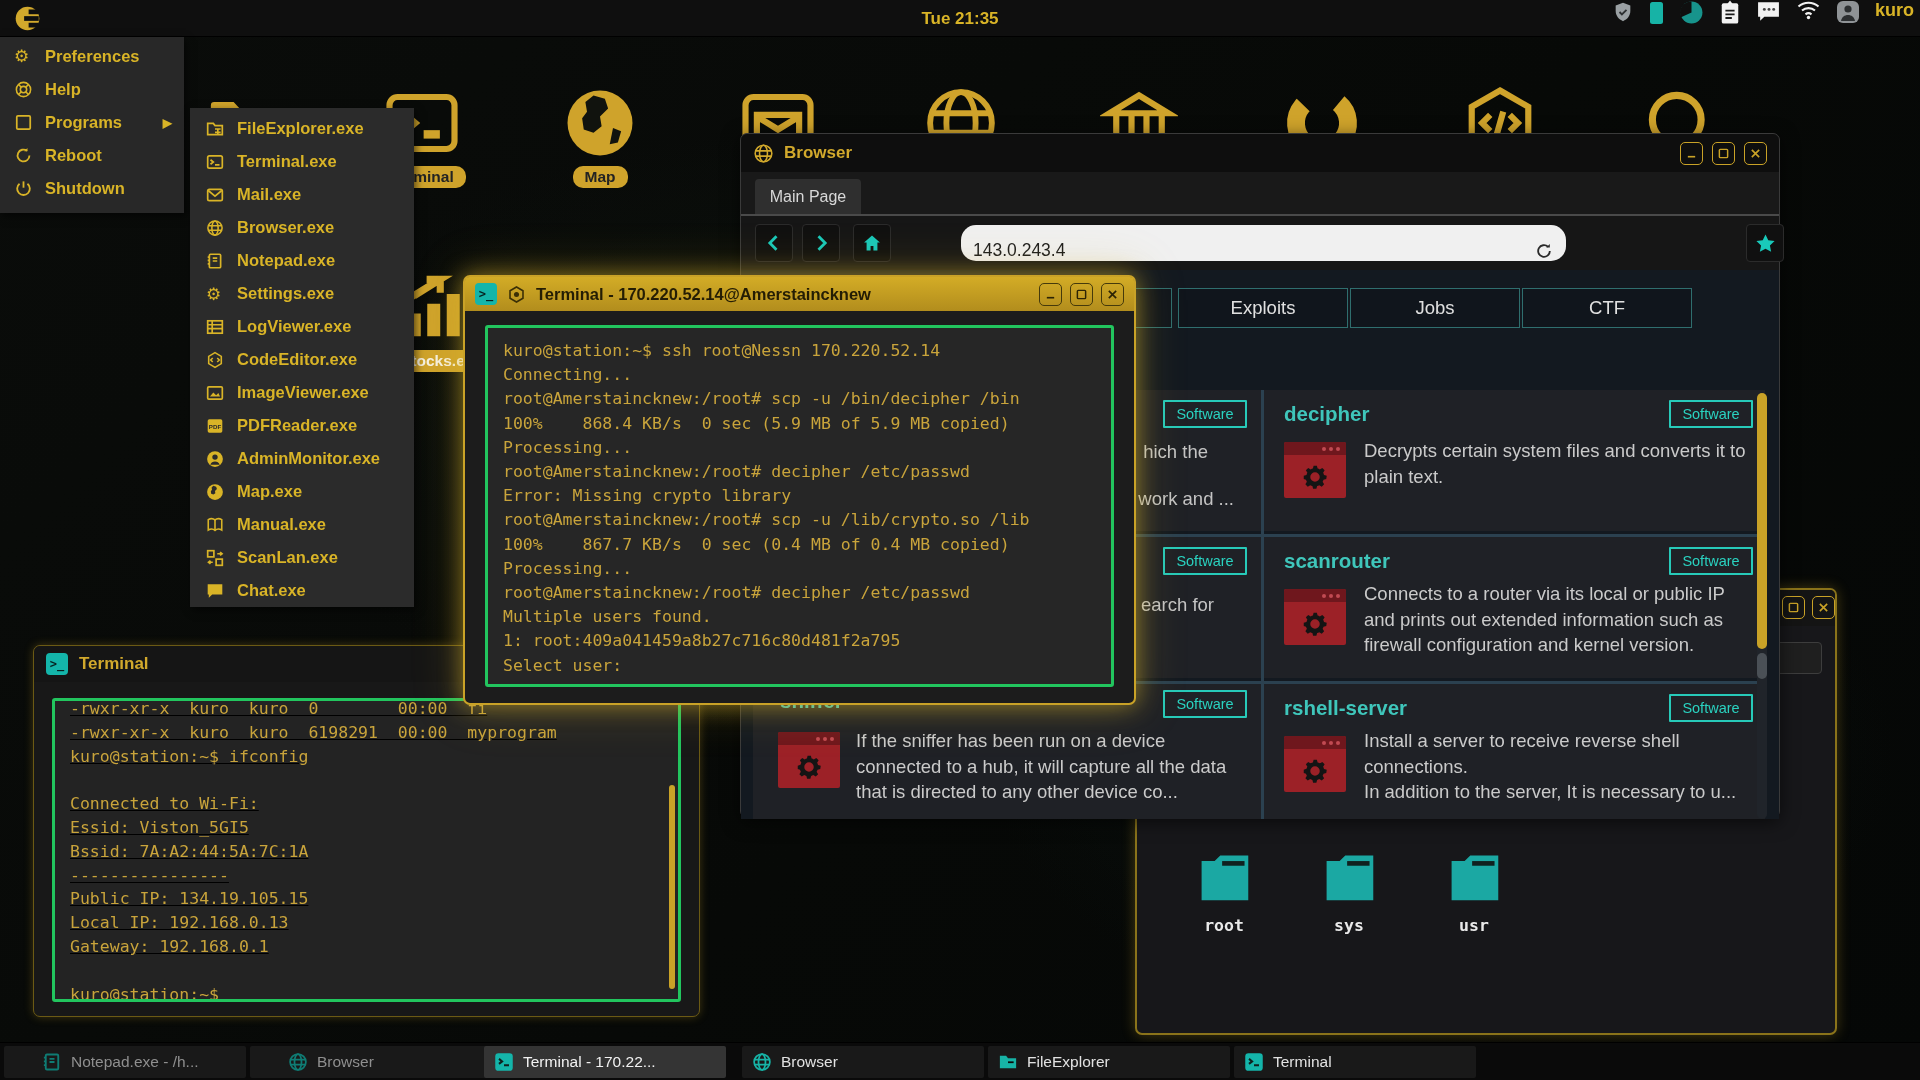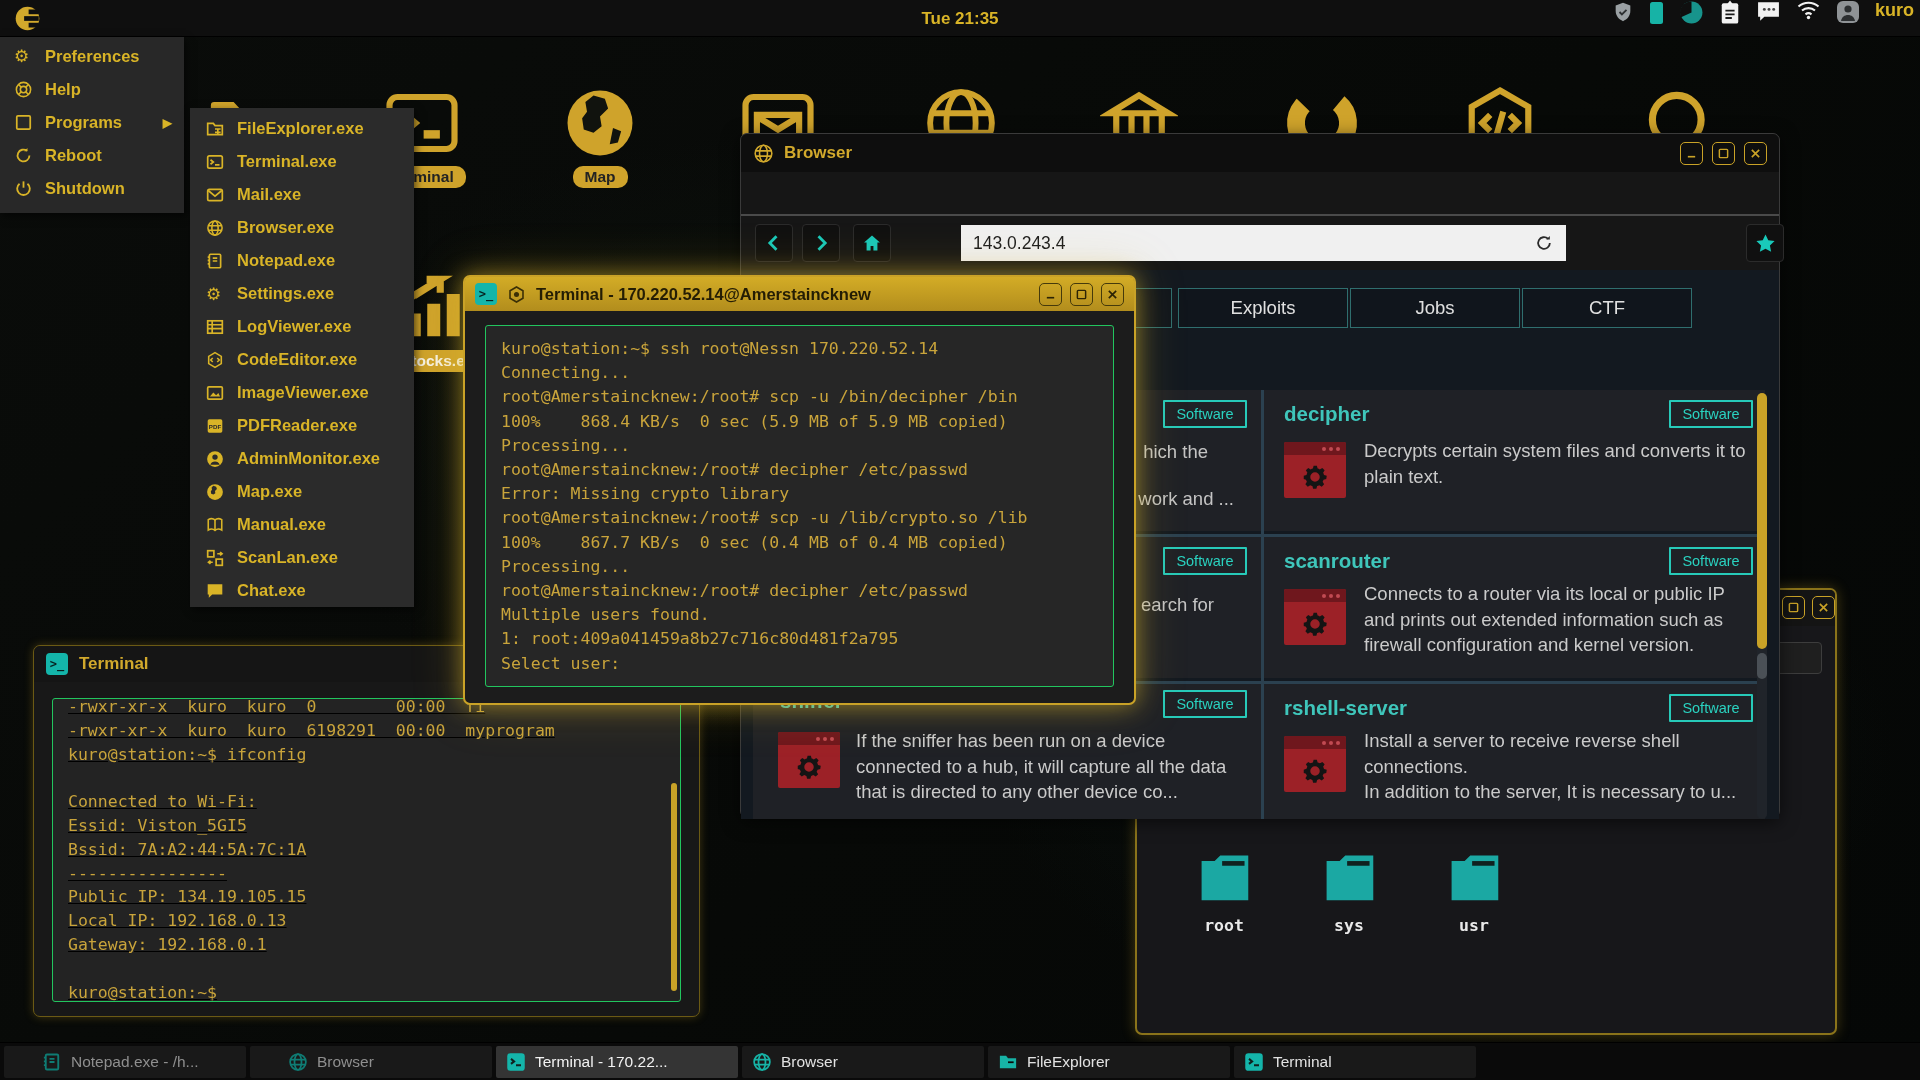--- a/index.html
+++ b/index.html
@@ -39,21 +39,21 @@
   
   .win { position:absolute; border-radius:7px; }
   .wc { width:23px; height:23px; border-radius:5px; display:flex; align-items:center; justify-content:center; }
 
   
   .term-active { left:463px; top:275px; width:673px; height:430px; background:#1c1c1c; border:2px solid #c9a227; box-shadow:0 0 22px rgba(216,180,42,.55), 0 0 50px rgba(216,180,42,.25); z-index:30; }
   .term-active .tbar { height:34px; border-radius:4px 4px 0 0; background:linear-gradient(#d3ac26,#b28d1d); display:flex; align-items:center; padding:0 10px; gap:10px; }
   .term-active .ttitle { color:#241d04; font-size:16.5px; font-weight:bold; }
   .term-active .wc { border:1.5px solid #453a0b; color:#2c2405; margin-left:8px; }
   .tchip { width:22px; height:22px; background:#14b5aa; border-radius:4px; color:#072220; font-family:"DejaVu Sans Mono", monospace; font-weight:bold; font-size:12px; display:flex; align-items:center; justify-content:center; }
-  .term-panel { position:absolute; left:20px; top:48px; right:20px; bottom:16px; background:#262626; border:1px solid #22c55e; border-radius:3px; overflow:hidden; }
+  .term-panel { position:absolute; left:20px; top:48px; right:20px; bottom:16px; background:#262626; border:3px solid #22c55e; border-radius:3px; overflow:hidden; }
   .term-body { padding:11px 15px; color:#c9a43b; font-family:"DejaVu Sans Mono", monospace; font-size:16.5px; line-height:24.2px; white-space:pre; }
 
   
   .term-local { left:33px; top:645px; width:667px; height:372px; background:#181818; border:1px solid #6b5a14; box-shadow:0 0 10px rgba(210,170,40,.28); z-index:15; }
   .term-local .tbar { height:36px; background:#151515; border-radius:7px 7px 0 0; display:flex; align-items:center; gap:11px; padding:0 12px; }
   .term-local .ttitle { color:#d2a92c; font-size:17px; font-weight:bold; }
   .term-local .term-panel { top:52px; left:18px; right:18px; bottom:14px; background:#232323;text-decoration:underline; }
   .term-local .term-body { margin-top:-12px; padding-top:8px; line-height:23.8px; }
   .lscroll { position:absolute; right:3px; top:84px; bottom:10px; width:6px; background:#c9a227; border-radius:3px; }
 
@@ -61,21 +61,21 @@
   .browser { left:740px; top:133px; width:1040px; height:685px; background:#161616; border:1px solid #3a3a3a; box-shadow:0 4px 18px rgba(0,0,0,.6); z-index:20; }
   .browser .tbar { height:38px; background:#0e0e0e; border-radius:7px 7px 0 0; display:flex; align-items:center; gap:10px; padding:0 12px; }
   .browser .ttitle { color:#d2a92c; font-size:17px; font-weight:bold; }
   .browser .wc { border:1.5px solid #c9a227; color:#c9a227; margin-left:9px; }
   .bctrl { margin-left:auto; display:flex; }
   .tabstrip { position:absolute; left:0; top:38px; width:100%; height:42px; background:#191919; }
   .ptab { position:absolute; left:14px; top:7px; width:106px; height:35px; background:#2f2f2f; border-radius:4px 4px 0 0; color:#d8d8d8; font-size:16px; display:flex; align-items:center; justify-content:center; }
   .tabline { position:absolute; left:0; top:80px; width:100%; height:2px; background:#4a4a4a; }
   .navrow { position:absolute; left:0; top:82px; width:100%; height:54px; background:#161616; }
   .navbtn { position:absolute; top:8px; width:38px; height:38px; background:#101010; border:1px solid #2b2b2b; border-radius:4px; display:flex; align-items:center; justify-content:center; color:#19c9ba; }
-  .urlbar { position:absolute; left:220px; top:9px; width:605px; height:36px; background:#f0f0f0; border-radius:0; display:flex; align-items:center; padding:0 12px; }
+  .urlbar { position:absolute; left:220px; top:9px; width:605px; height:36px; background:#f0f0f0; border-radius:15px; display:flex; align-items:flex-end; padding:0 12px; }
   .urltext { color:#1d1d1d; font-size:17.5px; flex:1; }
   .bcontent { position:absolute; left:0; top:136px; width:100%; height:549px; background:#131920; overflow:hidden; }
   .ntab { position:absolute; top:18px; height:40px; background:#10151c; border:1px solid #2f6e6e; color:#e0e0e0; font-size:18.5px; display:flex; align-items:center; justify-content:center; }
   .cards { position:absolute; left:12px; top:120px; width:1012px; height:429px; }
   .cardsep { position:absolute; background:#2b4150; }
   .card { position:absolute; background:#1f2126; }
   .ctitle { position:absolute; left:20px; top:12px; color:#3fc6bb; font-size:20.5px; font-weight:bold; }
   .badge { position:absolute; top:10px; width:84px; height:28px; border:2px solid #27cab9; border-radius:1px; color:#2ad2c0; font-size:14.5px; display:flex; align-items:center; justify-content:center; }
   .appico { position:absolute; left:20px; top:52px; width:62px; height:56px; background:#9c2127; border-radius:2px; }
   .appico .hd { height:13px; background:#6f171d; border-radius:2px 2px 0 0; position:relative; }
@@ -290,20 +290,23 @@
             </svg>
           </div>
         <div class="wc">
             <svg width="11" height="11" viewBox="0 0 12 12" stroke="currentColor" stroke-width="1.8">
               <path d="M2 2l8 8M10 2l-8 8"></path>
             </svg>
           </div>
       </div>
     </div>
 
+    <div class="tabstrip">
+      <div class="ptab">Main Page</div>
+    </div>
     <div class="tabline"></div>
 
     <div class="navrow">
       <div class="navbtn" style="left:14px;">
         <svg width="20" height="20" viewBox="0 0 24 24" fill="none" stroke="currentColor" stroke-width="3.4">
             <path d="M15 4l-8 8 8 8"></path>
           </svg>
       </div>
       <div class="navbtn" style="left:61px;">
         <svg width="20" height="20" viewBox="0 0 24 24" fill="none" stroke="currentColor" stroke-width="3.4">
@@ -715,21 +718,21 @@
     <div class="titem dim" style="left:250px;">
       <span class="ticon">
           <svg viewBox="0 0 16 16" fill="none" stroke="currentColor" stroke-width="1.4">
             <circle cx="8" cy="8" r="6.3"></circle>
             <ellipse cx="8" cy="8" rx="2.8" ry="6.3"></ellipse>
             <path d="M1.8 6h12.4M1.8 10h12.4"></path>
           </svg>
         </span>
       <span>Browser</span>
     </div>
-    <div class="titem active" style="left:496px;align-items:center;">
+    <div class="titem active" style="left:484px;align-items:center;">
       <span class="ticon">
           <svg viewBox="0 0 16 16">
             <rect x="1" y="1" width="14" height="14" rx="2.5" fill="#14b5aa"></rect>
             <path d="M4 5.5l2.5 2L4 9.5M8 10.5h4" stroke="#10211f" stroke-width="1.6" fill="none"></path>
           </svg>
         </span>
       <span>Terminal - 170.22...</span>
     </div>
     <div class="titem" style="left:742px;">
       <span class="ticon">

